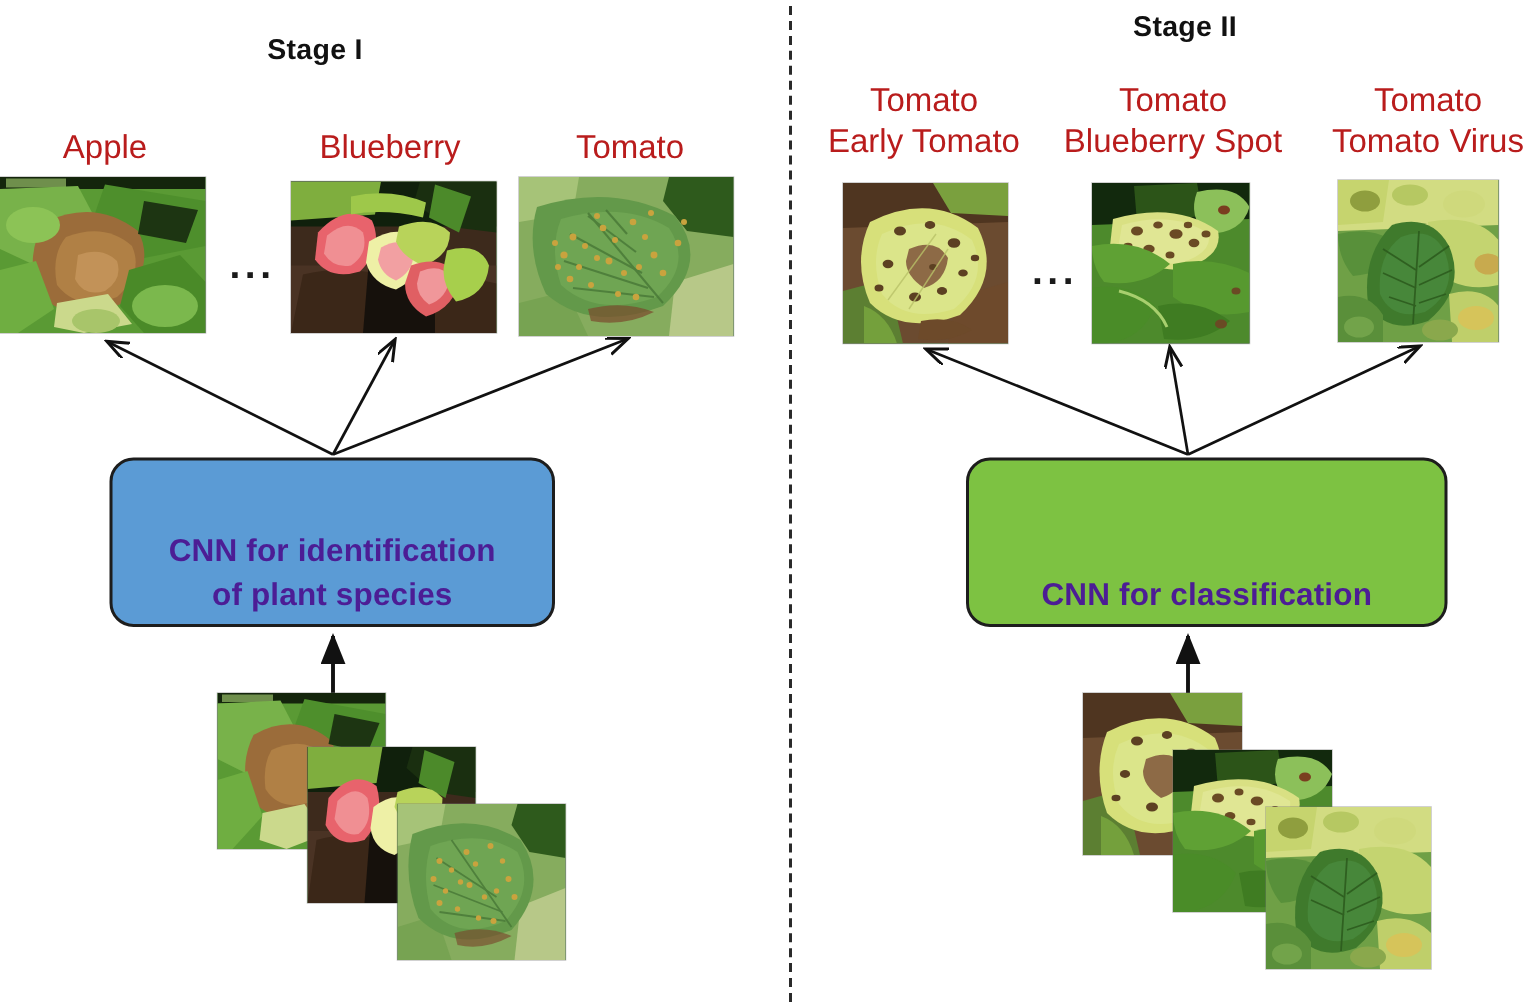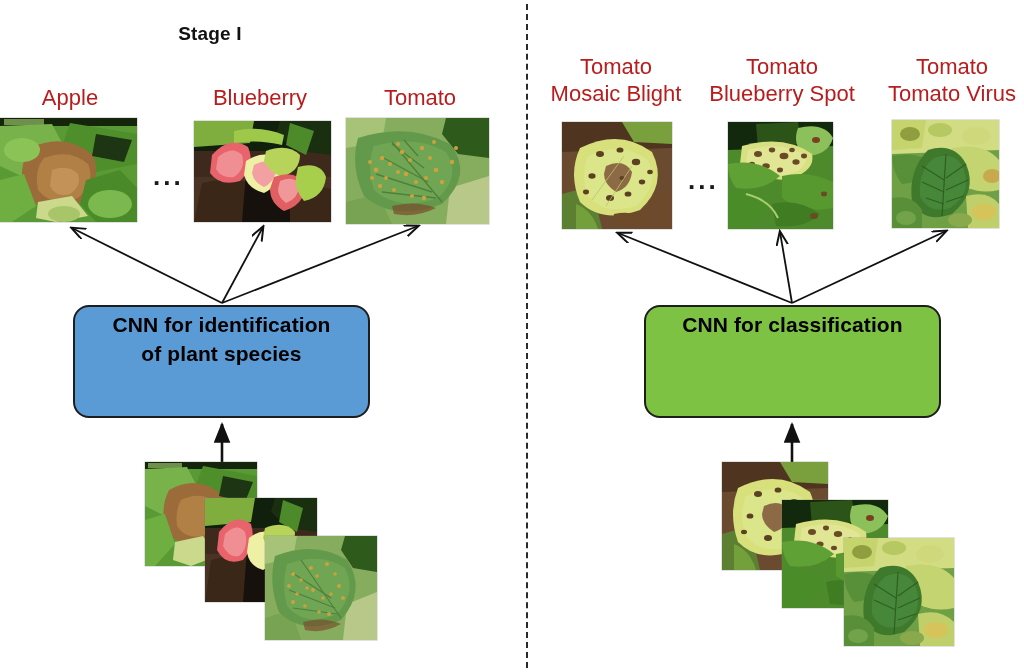--- a/index.html
+++ b/index.html
@@ -45,24 +45,24 @@
     letter-spacing: 3px;
     color: #1a1a1a;
     line-height: 1;
     font-weight: bold;
   }
   .cnn-box {
     position: absolute;
     border: 2px solid #1d1d1d;
     border-radius: 16px;
     display: flex;
-    align-items: flex-start;
+    align-items: flex-end;
     justify-content: center;
     text-align: center;
-    color: #000000;
+    color: #4c1d95;
     font-weight: bold;
     font-size: 21px;
     line-height: 1.38;
     letter-spacing: 0.1px;
     box-sizing: border-box;
     padding: 4px 14px;
   }
   .divider {
     position: absolute;
     top: 4px;
@@ -79,28 +79,29 @@
   .stack-wrap { position: absolute; }
 </style>
 </head>
 <body>
 
 <div id="canvas">
 
   <div class="divider" style="left:526px;"></div>
 
   <div class="stage-title" style="left:130px; top:23px; width:160px;">Stage I</div>
+  <div class="stage-title" style="left:700px; top:8px; width:180px;">Stage II</div>
 
   <div class="cat-label" style="left:-10px; top:85px; width:160px;">Apple</div>
   <div class="cat-label" style="left:185px; top:85px; width:150px;">Blueberry</div>
   <div class="cat-label" style="left:346px; top:85px; width:148px;">Tomato</div>
 
   <div class="cat-label two-line" style="left:548px; top:54px; width:136px;">
     <span>Tomato</span><br>
-    <span>Mosaic Blight</span>
+    <span>Early Tomato</span>
   </div>
   <div class="cat-label two-line" style="left:700px; top:54px; width:164px;">
     <span>Tomato</span><br>
     <span>Blueberry Spot</span>
   </div>
   <div class="cat-label two-line" style="left:872px; top:54px; width:160px;">
     <span>Tomato</span><br>
     <span>Tomato Virus</span>
   </div>
 
@@ -318,21 +319,21 @@
     </g>
   </svg>
 
   <div class="cnn-box" style="left:73px; top:305px; width:297px; height:113px; background:#5b9bd5;">
     <div>
       <span>CNN for identification</span><br>
       <span>of plant species</span>
     </div>
   </div>
 
-  <div class="cnn-box" style="left:644px; top:305px; width:297px; height:113px; background:#7dc242;">
+  <div class="cnn-box" style="left:644px; top:305px; width:321px; height:113px; background:#7dc242;">
     <div>
       <span>CNN for classification</span><br>
     </div>
   </div>
 
   <div class="stack-wrap" style="left:145px; top:462px; width:230px; height:200px;">
 
     <div class="thumb" style="left:0px; top:0px; width:112px; height:104px;">
       <svg viewBox="0 0 112 104" preserveAspectRatio="none" style="width:100%;height:100%;display:block">
         <rect x="0" y="0" width="112" height="104" fill="#5a9a34"></rect>

